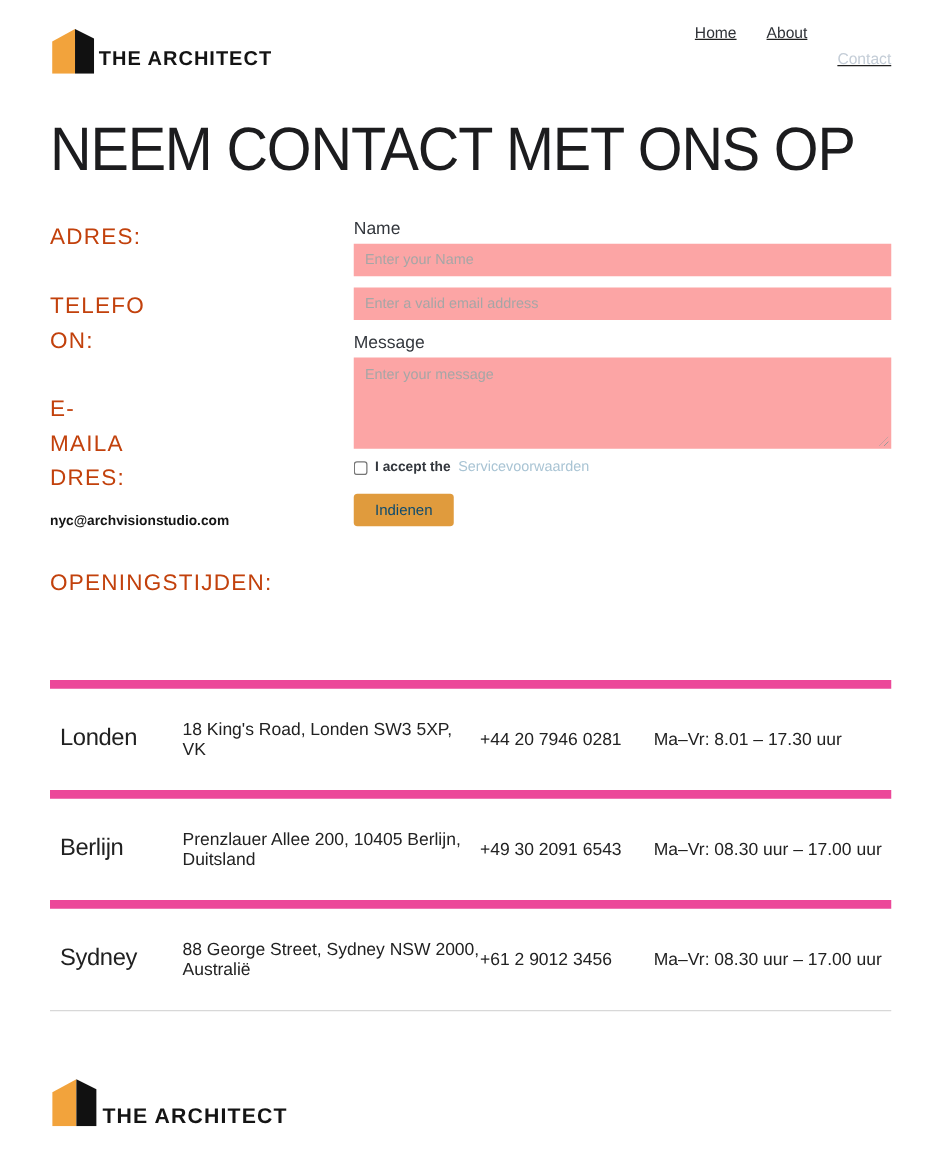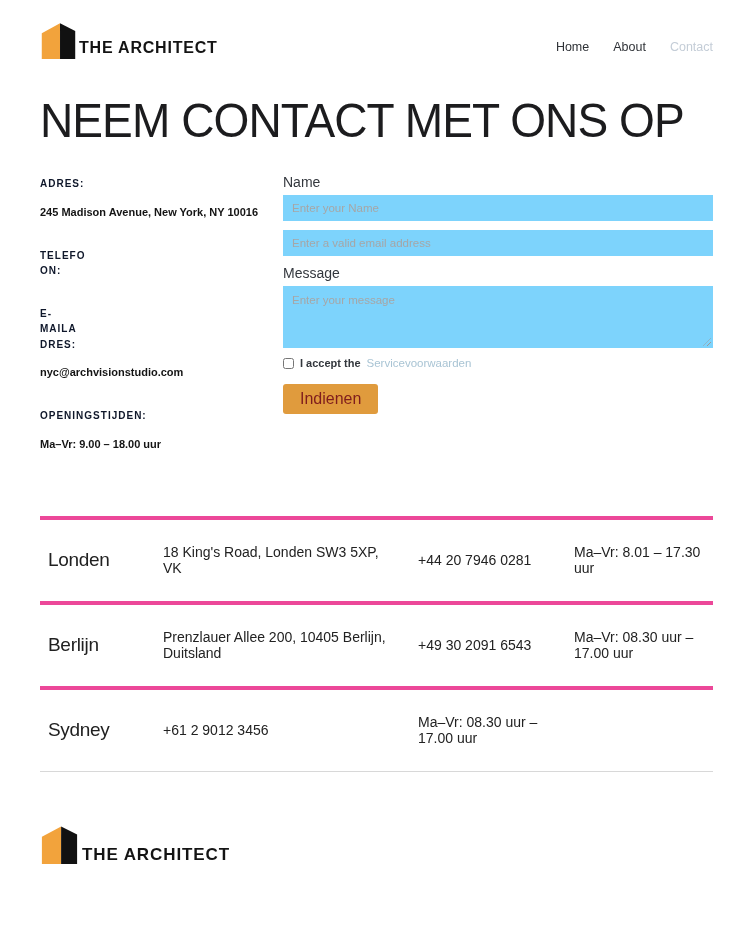--- a/index.html
+++ b/index.html
@@ -16,76 +16,76 @@
   .header {
     display: flex; align-items: center; justify-content: space-between;
     padding-top: 13px; height: 66px;
   }
   .brand { display: flex; align-items: flex-end; gap: 2px; }
   .brand svg { display: block; }
   .brand-name {
     font-size: 16px; font-weight: bold; letter-spacing: .8px;
     color: #141414; padding-bottom: 2px;
   }
-  .nav { display: flex; gap: 24px; align-items: flex-end; padding-bottom: 6px; }
+  .nav { display: flex; gap: 24px; align-items: flex-start; padding-bottom: 6px; text-decoration: underline; }
   .nav-item { font-size: 12.5px; color: #2f3237; text-decoration: none; cursor: pointer; }
   .nav-item.muted { color: #c4cdd7; margin-top: 21px; }
 
   
   .page-title {
     margin-top: 26px; margin-bottom: 26px;
     font-size: 49px; font-weight: 500; color: #1c1c1e;
     letter-spacing: -1px; transform: scaleX(.94); transform-origin: left;
     white-space: nowrap;
   }
 
   
   .contact-row { display: flex; gap: 10px; }
   .info-col { width: 233px; flex: none; padding-top: 2px; }
   .info-section { margin-bottom: 27px; }
   .info-label {
-    font-size: 10px; letter-spacing: 1px; color: #0f172a;
-    white-space: pre-line; line-height: 1.55; margin-bottom: 11px; font-weight: bold;
+    font-size: 18px; letter-spacing: 1px; color: #c2410c;
+    white-space: pre-line; line-height: 1.55; margin-bottom: 11px;
   }
   .info-value { font-size: 11px; font-weight: bold; color: #141414; line-height: 1.65; }
 
   .form-col { flex: 1; }
   .field-label { font-size: 14px; color: #33373d; margin-bottom: 5px; }
   .text-input, .text-area {
-    width: 100%; background: #7dd3fc; border: none; outline: none;
+    width: 100%; background: #fca5a5; border: none; outline: none;
     font-family: "Liberation Sans", sans-serif;
     font-size: 11.5px; color: #333; padding: 0 9px; display: block;
   }
   .text-input { height: 26px; margin-bottom: 9px; }
   .ta-wrap { position: relative; margin-bottom: 9px; }
-  .text-area { height: 62px; padding-top: 8px; resize: none; }
+  .text-area { height: 73px; padding-top: 8px; resize: none; }
   .ta-handle {
     position: absolute; right: 2px; bottom: 2px; width: 8px; height: 8px;
     background: repeating-linear-gradient(135deg, transparent 0 2px, #9a9a9a 2px 3px);
     clip-path: polygon(100% 0, 100% 100%, 0 100%);
   }
   .text-input::placeholder, .text-area::placeholder { color: #a6a6a6; }
   .terms-row { display: flex; align-items: center; gap: 6px; margin-top: 2px; }
   .terms-row input[type=checkbox] {
     width: 11px; height: 11px; accent-color: #fff; margin: 0;
   }
   .terms-text { font-size: 11px; font-weight: bold; color: #33373d; }
   .terms-link { font-size: 11.5px; color: #a9c4d4; cursor: pointer; }
   .submit-btn {
     margin-top: 15px; background: #e09b3d; border: none; border-radius: 3px;
-    color: #7f1d1d; font-size: 16px; font-family: "Liberation Sans", sans-serif;
+    color: #0c4a6e; font-size: 12px; font-family: "Liberation Sans", sans-serif;
     padding: 6px 17px; cursor: pointer;
   }
 
   
   .locations { margin-top: 36px; }
   .loc-row {
     display: grid; grid-template-columns: 98px 238px 139px 1fr;
     align-items: center;
-    border-top: 4px solid #ec4899; padding: 24px 0 25px 8px; gap: 17px; 
+    border-top: 7px solid #ec4899; padding: 24px 0 25px 8px; 
   }
   .loc-row:last-child { border-bottom: 1px solid #d8d8d8; }
   .loc-city { font-size: 19px; color: #212121; letter-spacing: -.3px; }
   .loc-cell { font-size: 14px; color: #222; }
 
   
   .footer { margin-top: 52px; }
   .footer-brand { display: flex; align-items: flex-end; gap: 3px; margin-bottom: 25px; }
   .footer-brand-name {
     font-size: 17px; font-weight: bold; letter-spacing: .9px;
@@ -114,35 +114,33 @@
     </div>
   </div>
 
   <h1 class="page-title">NEEM CONTACT MET ONS OP</h1>
 
   <div class="contact-row">
 
     <div class="info-col">
       <div class="info-section">
         <div class="info-label">ADRES:</div>
-        <div class="info-value">245 Madison Avenue, New York, NY 10016</div>
       </div>
       <div class="info-section">
         <div class="info-label">TELEFO
 ON:</div>
       </div>
       <div class="info-section">
         <div class="info-label">E-
 MAILA
 DRES:</div>
         <div class="info-value">nyc@archvisionstudio.com</div>
       </div>
       <div class="info-section">
         <div class="info-label">OPENINGSTIJDEN:</div>
-        <div class="info-value">Ma–Vr: 9.00 – 18.00 uur</div>
       </div>
     </div>
 
     <div class="form-col">
       <div class="field-label">Name</div>
       <input class="text-input" type="text" placeholder="Enter your Name" style="">
 
       <input class="text-input" type="text" placeholder="Enter a valid email address" style="">
 
       <div class="field-label">Message</div>
@@ -169,20 +167,21 @@
       <div class="loc-cell">Ma–Vr: 8.01 – 17.30 uur</div>
     </div>
     <div class="loc-row">
       <div class="loc-city">Berlijn</div>
       <div class="loc-cell">Prenzlauer Allee 200, 10405 Berlijn, Duitsland</div>
       <div class="loc-cell">+49 30 2091 6543</div>
       <div class="loc-cell">Ma–Vr: 08.30 uur – 17.00 uur</div>
     </div>
     <div class="loc-row">
       <div class="loc-city">Sydney</div>
+      <div class="loc-cell">88 George Street, Sydney NSW 2000, Australië</div>
       <div class="loc-cell">+61 2 9012 3456</div>
       <div class="loc-cell">Ma–Vr: 08.30 uur – 17.00 uur</div>
     </div>
   </div>
 
   <div class="footer">
     <div class="footer-brand">
       <span>
         <svg width="39" height="40" viewBox="0 0 48 50">
           <polygon points="2,16 26,3 26,50 2,50" fill="#f2a33c"></polygon>

